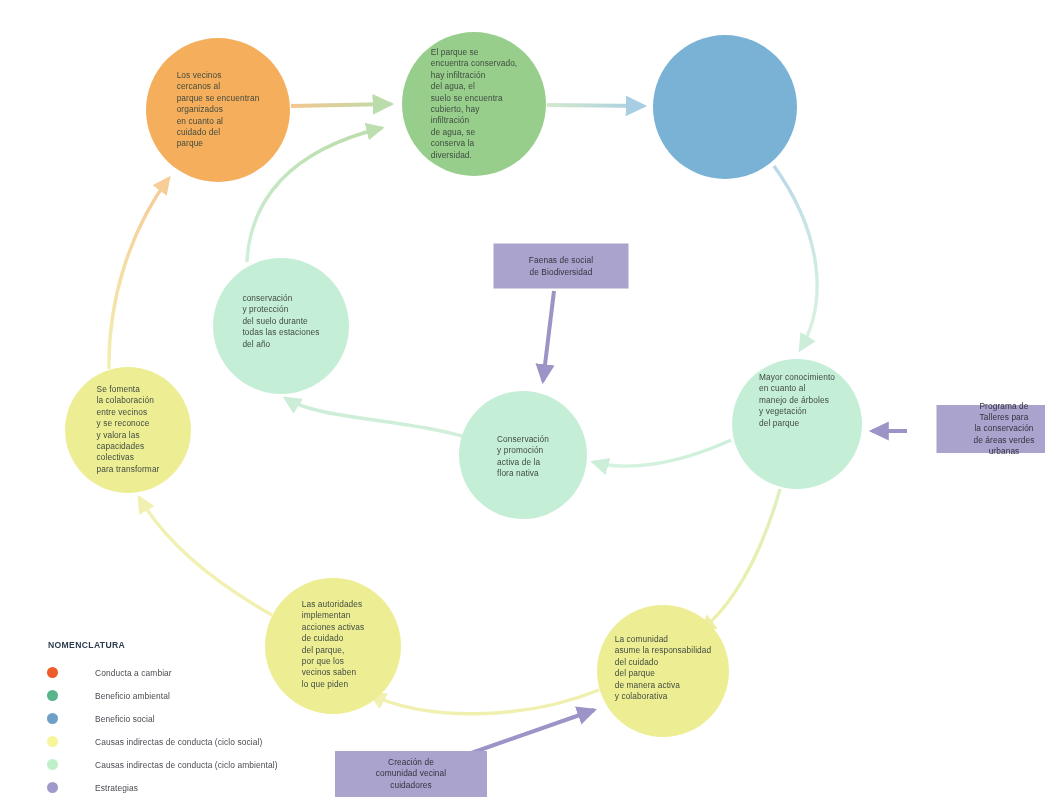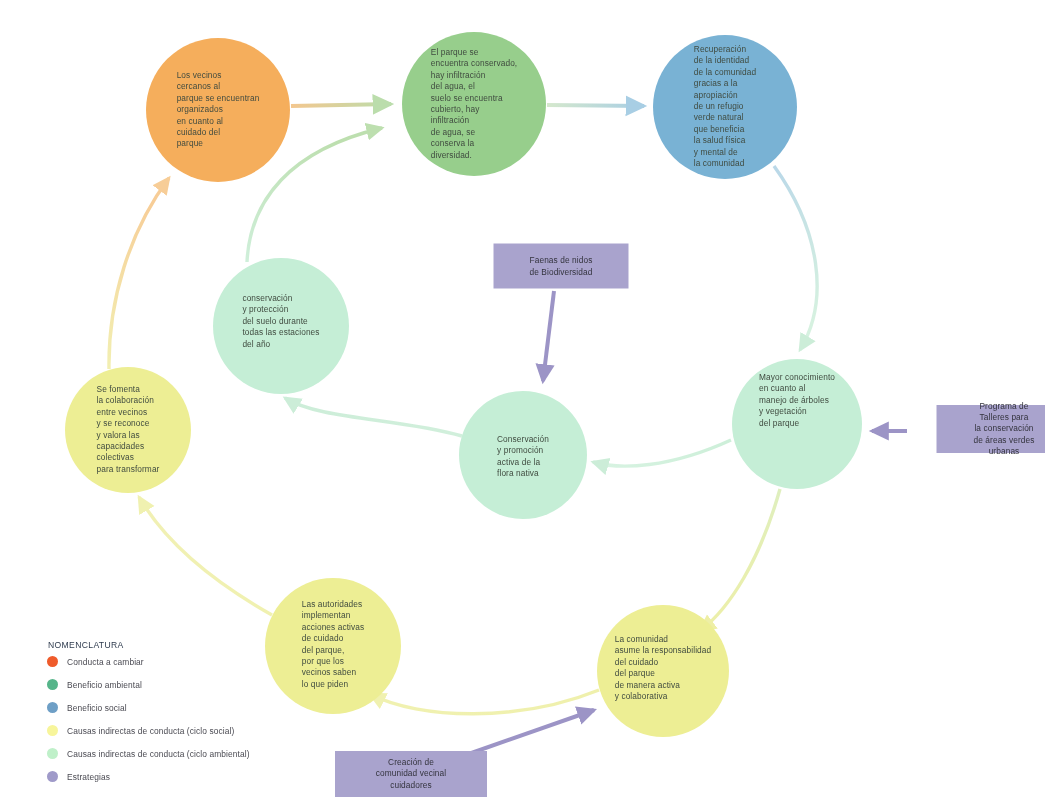--- a/index.html
+++ b/index.html
@@ -52,42 +52,44 @@
     transform: translate(-50%, -50%);
     letter-spacing: 0.1px;
   }
   #legend {
     position: absolute;
     left: 47px;
     top: 640px;
   }
   #legend-title {
     font-size: 8.6px;
-    font-weight: normal;
+    font-weight: bold;
     color: #2e3b4e;
     letter-spacing: 0.35px;
+    margin-bottom: 11px;
     padding-left: 1px;
   }
   .legend-row {
     display: flex;
     align-items: center;
     height: 23px;
   }
   .legend-swatch {
     width: 11px;
     height: 11px;
     border-radius: 50%;
     flex: 0 0 auto;
     margin-right: 9px;
   }
   .legend-text {
     font-size: 8.4px;
     color: #4a4a52;
     letter-spacing: 0.1px;
     white-space: nowrap;
+    margin-left: 28px;
   }
 </style>
 </head>
 <body>
 
 <div id="canvas">
 
   <svg id="diagram-svg" viewBox="0 0 1045 811" xmlns="http://www.w3.org/2000/svg">
     <defs>
       <linearGradient id="g-or-gr" x1="0" y1="0" x2="1" y2="0">
@@ -209,31 +211,20 @@
   <div class="node-label" style="left:474px; top:104px;">El parque se
 encuentra conservado,
 hay infiltración
 del agua, el
 suelo se encuentra
 cubierto, hay
 infiltración
 de agua, se
 conserva la
 diversidad.</div>
-  <div class="node-label" style="left:725px; top:107px;">Recuperación
-de la identidad
-de la comunidad
-gracias a la
-apropiación
-de un refugio
-verde natural
-que beneficia
-la salud física
-y mental de
-la comunidad</div>
   <div class="node-label" style="left:281px; top:322px;">conservación
 y protección
 del suelo durante
 todas las estaciones
 del año</div>
   <div class="node-label" style="left:128px; top:430px;">Se fomenta
 la colaboración
 entre vecinos
 y se reconoce
 y valora las
@@ -258,21 +249,21 @@
 vecinos saben
 lo que piden</div>
   <div class="node-label" style="left:663px; top:668px;">La comunidad
 asume la responsabilidad
 del cuidado
 del parque
 de manera activa
 y colaborativa</div>
 
   <div class="strategy-box" style="left:561px; top:266px; width:135px; height:45px;">
-    <span>Faenas de nidos
+    <span>Faenas de social
 de Biodiversidad</span>
   </div>
   <div class="strategy-box" style="left:972px; top:429px; width:135px; height:48px;margin-left:32px;">
     <span>Programa de
 Talleres para
 la conservación
 de áreas verdes
 urbanas</span>
   </div>
   <div class="strategy-box" style="left:411px; top:774px; width:152px; height:46px;">

